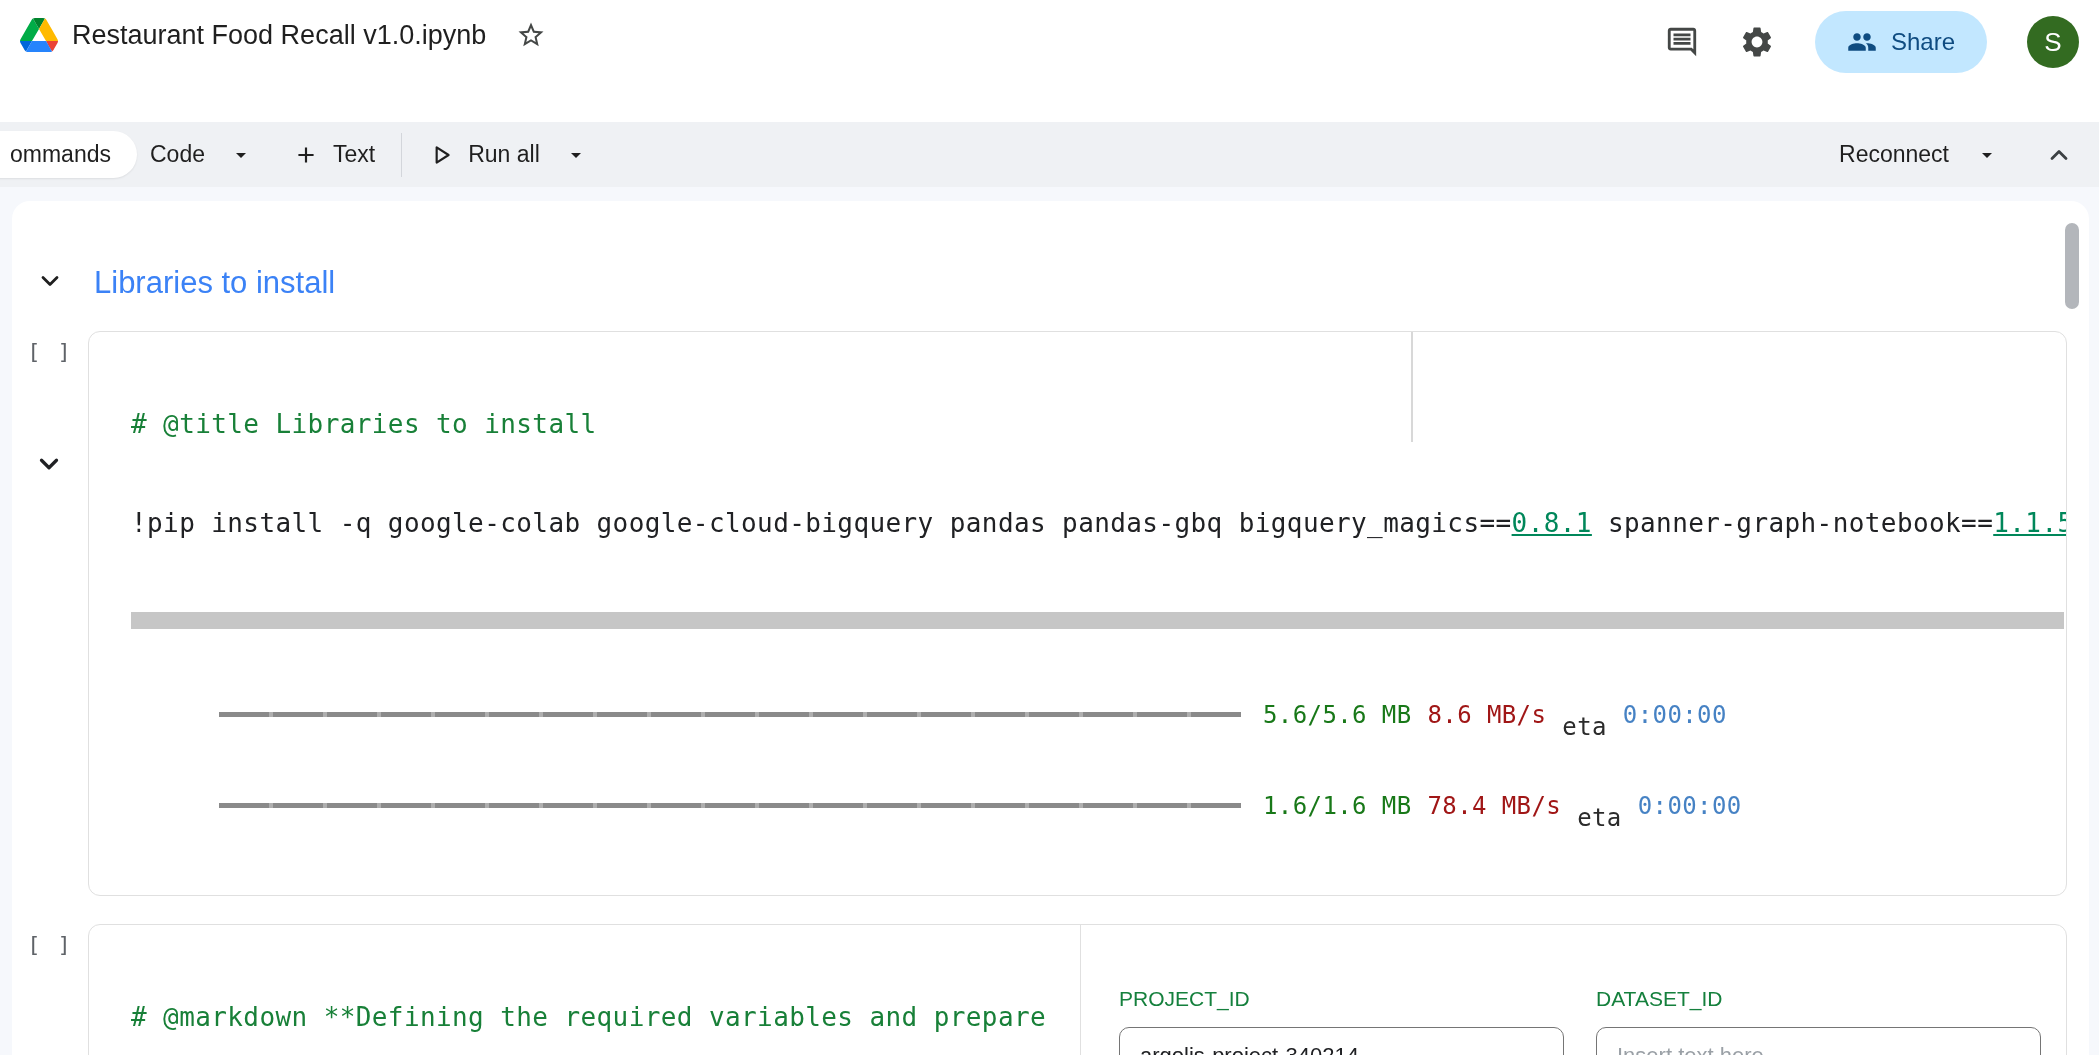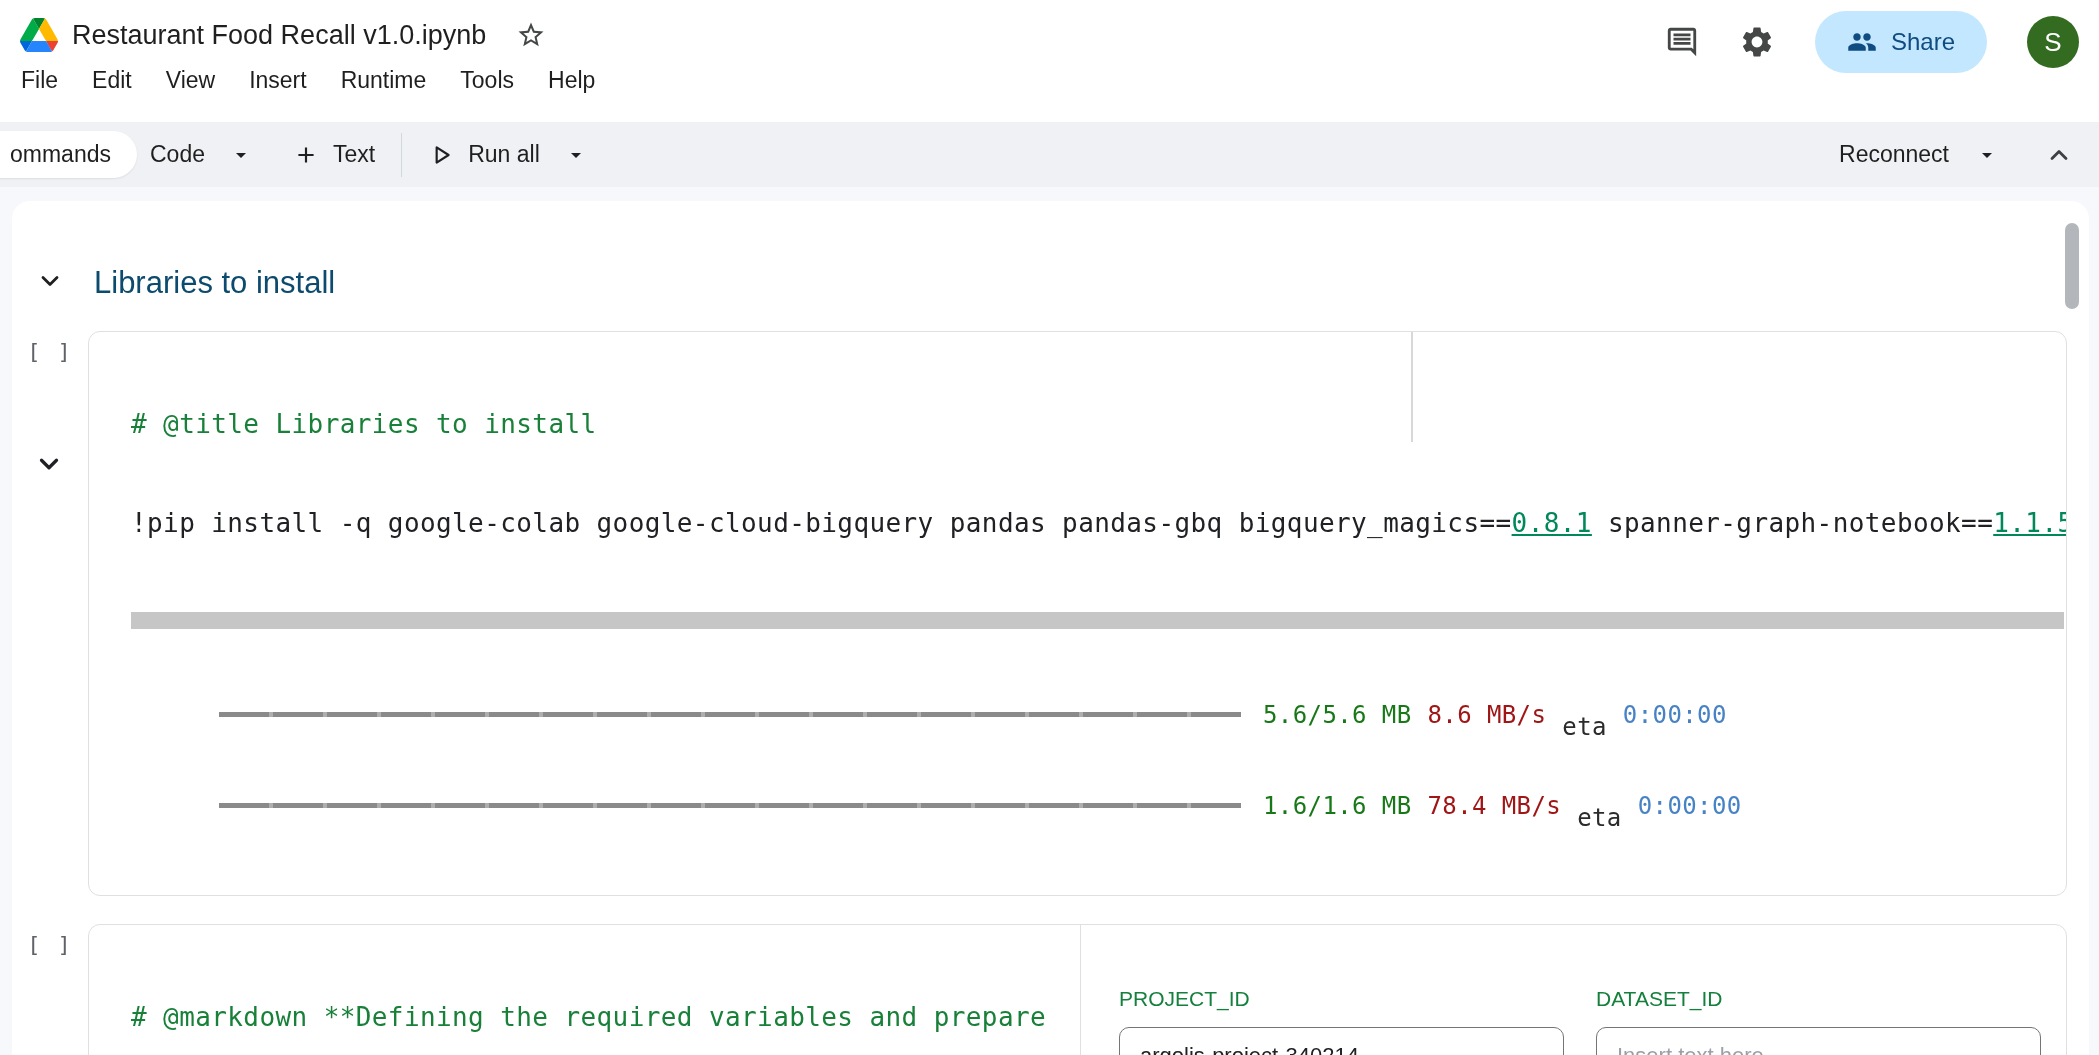--- a/index.html
+++ b/index.html
@@ -37,21 +37,21 @@
   .collapse-up { margin-left:46px; display:flex; cursor:pointer; }
 
   
   .content { height:878px; background:#f6f8fc; padding-top:14px; }
   .panel { margin:0 10px 0 12px; height:864px; background:#fff; border-radius:18px 18px 0 0;
            position:relative; overflow:hidden; }
   .vscroll-thumb { position:absolute; right:10px; top:22px; width:14px; height:86px;
                    background:#b3b6bb; border-radius:8px; cursor:pointer; }
 
   .sec { display:flex; align-items:center; gap:30px; padding:64px 0 0 24px; }
-  .sec h1 { font-size:31px; font-weight:400; color:#0c4a6e; }
+  .sec h1 { font-size:31px; font-weight:400; color:#3b82f6; }
 
   .cellrow { display:flex; margin:28px 22px 0 0; position:relative; }
   .cellrow.first { margin-top:30px; }
   .gutter { width:76px; flex:none; padding-top:8px; text-align:center; }
   .exec { font-family:"DejaVu Sans Mono",monospace; font-size:22px; color:#5f6368; letter-spacing:2px; cursor:pointer; }
   .out-toggle { position:absolute; left:22px; top:118px; cursor:pointer; }
   .cell { flex:1; background:#fff; border:1px solid #e0e0e0; border-radius:12px; overflow:hidden; position:relative; }
 
   .code { font-family:"DejaVu Sans Mono",monospace; font-size:26px; letter-spacing:.4px;
           line-height:33px; white-space:pre; color:#202124; }
@@ -119,29 +119,20 @@
         <svg width="30" height="30" viewBox="0 0 24 24" fill="#0f4c81">
           <path d="M16 11c1.66 0 2.99-1.34 2.99-3S17.66 5 16 5c-1.66 0-3 1.34-3 3s1.34 3 3 3zm-8 0c1.66 0 2.99-1.34 2.99-3S9.66 5 8 5C6.34 5 5 6.34 5 8s1.34 3 3 3zm0 2c-2.33 0-7 1.17-7 3.5V19h14v-2.5c0-2.33-4.67-3.5-7-3.5zm8 0c-.29 0-.62.02-.97.05 1.16.84 1.97 1.97 1.97 3.45V19h6v-2.5c0-2.33-4.67-3.5-7-3.5z"></path>
         </svg>
         <span>Share</span>
       </div>
       <div class="avatar">
         <span>S</span>
       </div>
     </div>
   </div>
-  <div class="h-row2">
-    <span class="menu-item">File</span>
-    <span class="menu-item">Edit</span>
-    <span class="menu-item">View</span>
-    <span class="menu-item">Insert</span>
-    <span class="menu-item">Runtime</span>
-    <span class="menu-item">Tools</span>
-    <span class="menu-item">Help</span>
-  </div>
 </div>
 
 <div class="toolbar">
   <div class="commands-pill">
     <span>ommands</span>
   </div>
   <div class="tb-left">
     <div class="tb-btn">
       <svg width="26" height="26" viewBox="0 0 24 24">
           <path d="M12 5v14M5 12h14" stroke="#1f1f1f" stroke-width="2" fill="none"></path>

